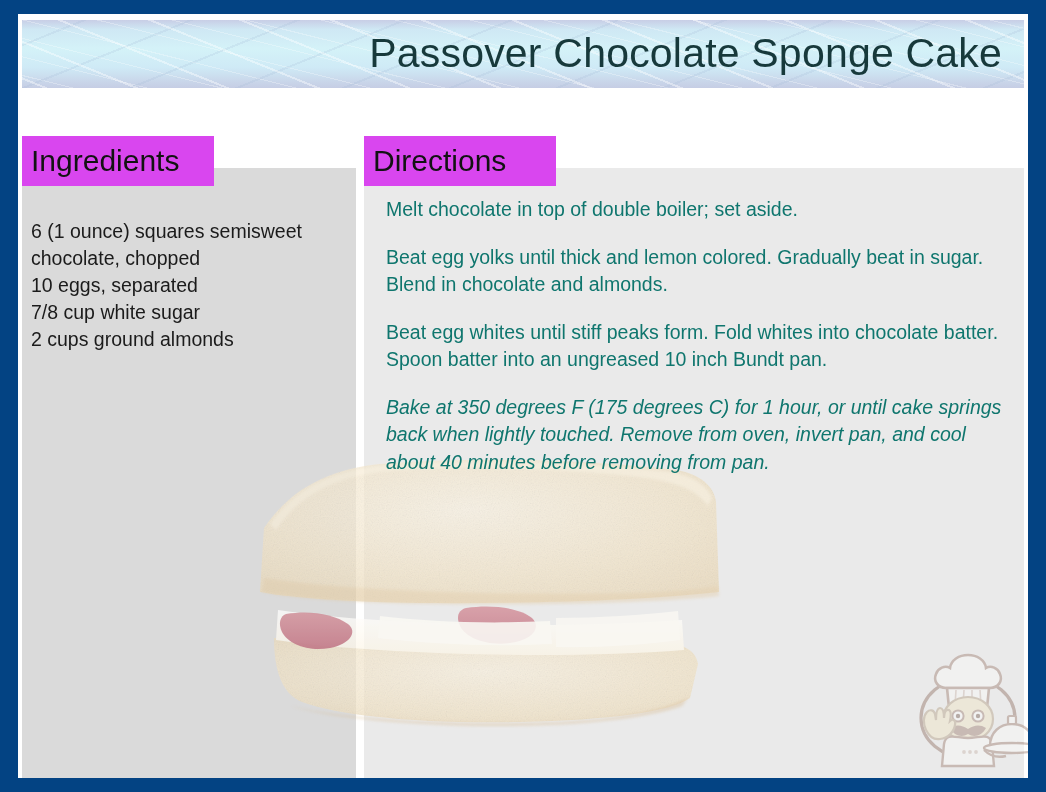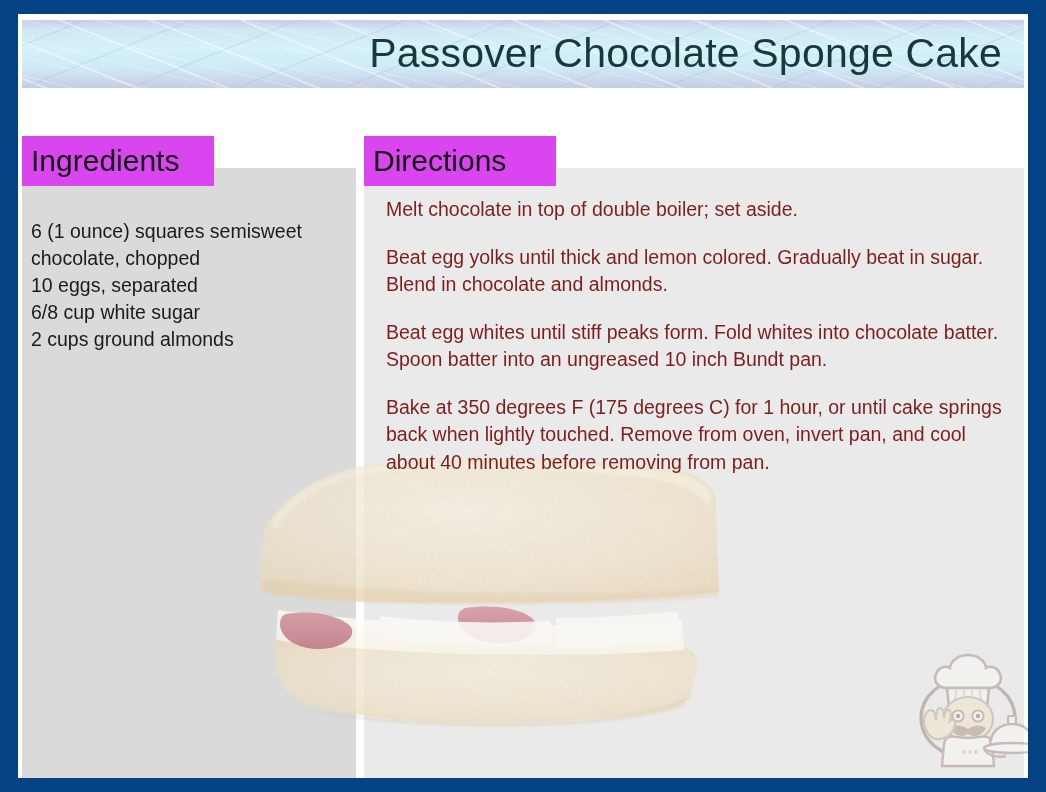--- a/index.html
+++ b/index.html
@@ -91,25 +91,25 @@
   }
   #ingredients-list .ing-line { white-space:pre-wrap; }
 
   #directions-list {
     position:absolute;
     left:346px; top:182px;
     width:650px;
     padding-left:22px; padding-right:10px;
     font-size:19.5px;
     line-height:27.5px;
-    color:#7f1d1d;
+    color:#0f766e;
     z-index:4;
   }
   #directions-list p { margin-bottom:20px; }
-  #directions-list p:last-child { margin-bottom:0; }
+  #directions-list p:last-child { margin-bottom:0;font-style:italic; }
 
   
   #cake-photo {
     position:absolute;
     left:212px; top:440px;
     width:520px; height:290px;
     z-index:3;
     opacity:.72;
     pointer-events:none;
   }
@@ -140,21 +140,21 @@
     <span class="heading-text">Ingredients</span>
   </div>
   <div id="directions-heading-box" class="heading-box">
     <span class="heading-text">Directions</span>
   </div>
 
   <div id="ingredients-list">
     <div class="ing-line">6 (1 ounce) squares semisweet</div>
     <div class="ing-line">chocolate, chopped</div>
     <div class="ing-line">10 eggs, separated</div>
-    <div class="ing-line">6/8 cup white sugar</div>
+    <div class="ing-line">7/8 cup white sugar</div>
     <div class="ing-line">2 cups ground almonds</div>
   </div>
 
   <div id="directions-list">
     <p>Melt chocolate in top of double boiler; set aside.</p>
     <p>Beat egg yolks until thick and lemon colored.  Gradually beat in sugar.  Blend in chocolate and almonds.</p>
     <p>Beat egg whites until stiff peaks form.  Fold whites into chocolate batter.  Spoon batter into an ungreased 10 inch Bundt pan.</p>
     <p>Bake at 350 degrees F (175 degrees C) for 1 hour, or until cake springs back when lightly touched.  Remove from oven, invert pan, and cool about 40 minutes before removing from pan.</p>
   </div>
 

